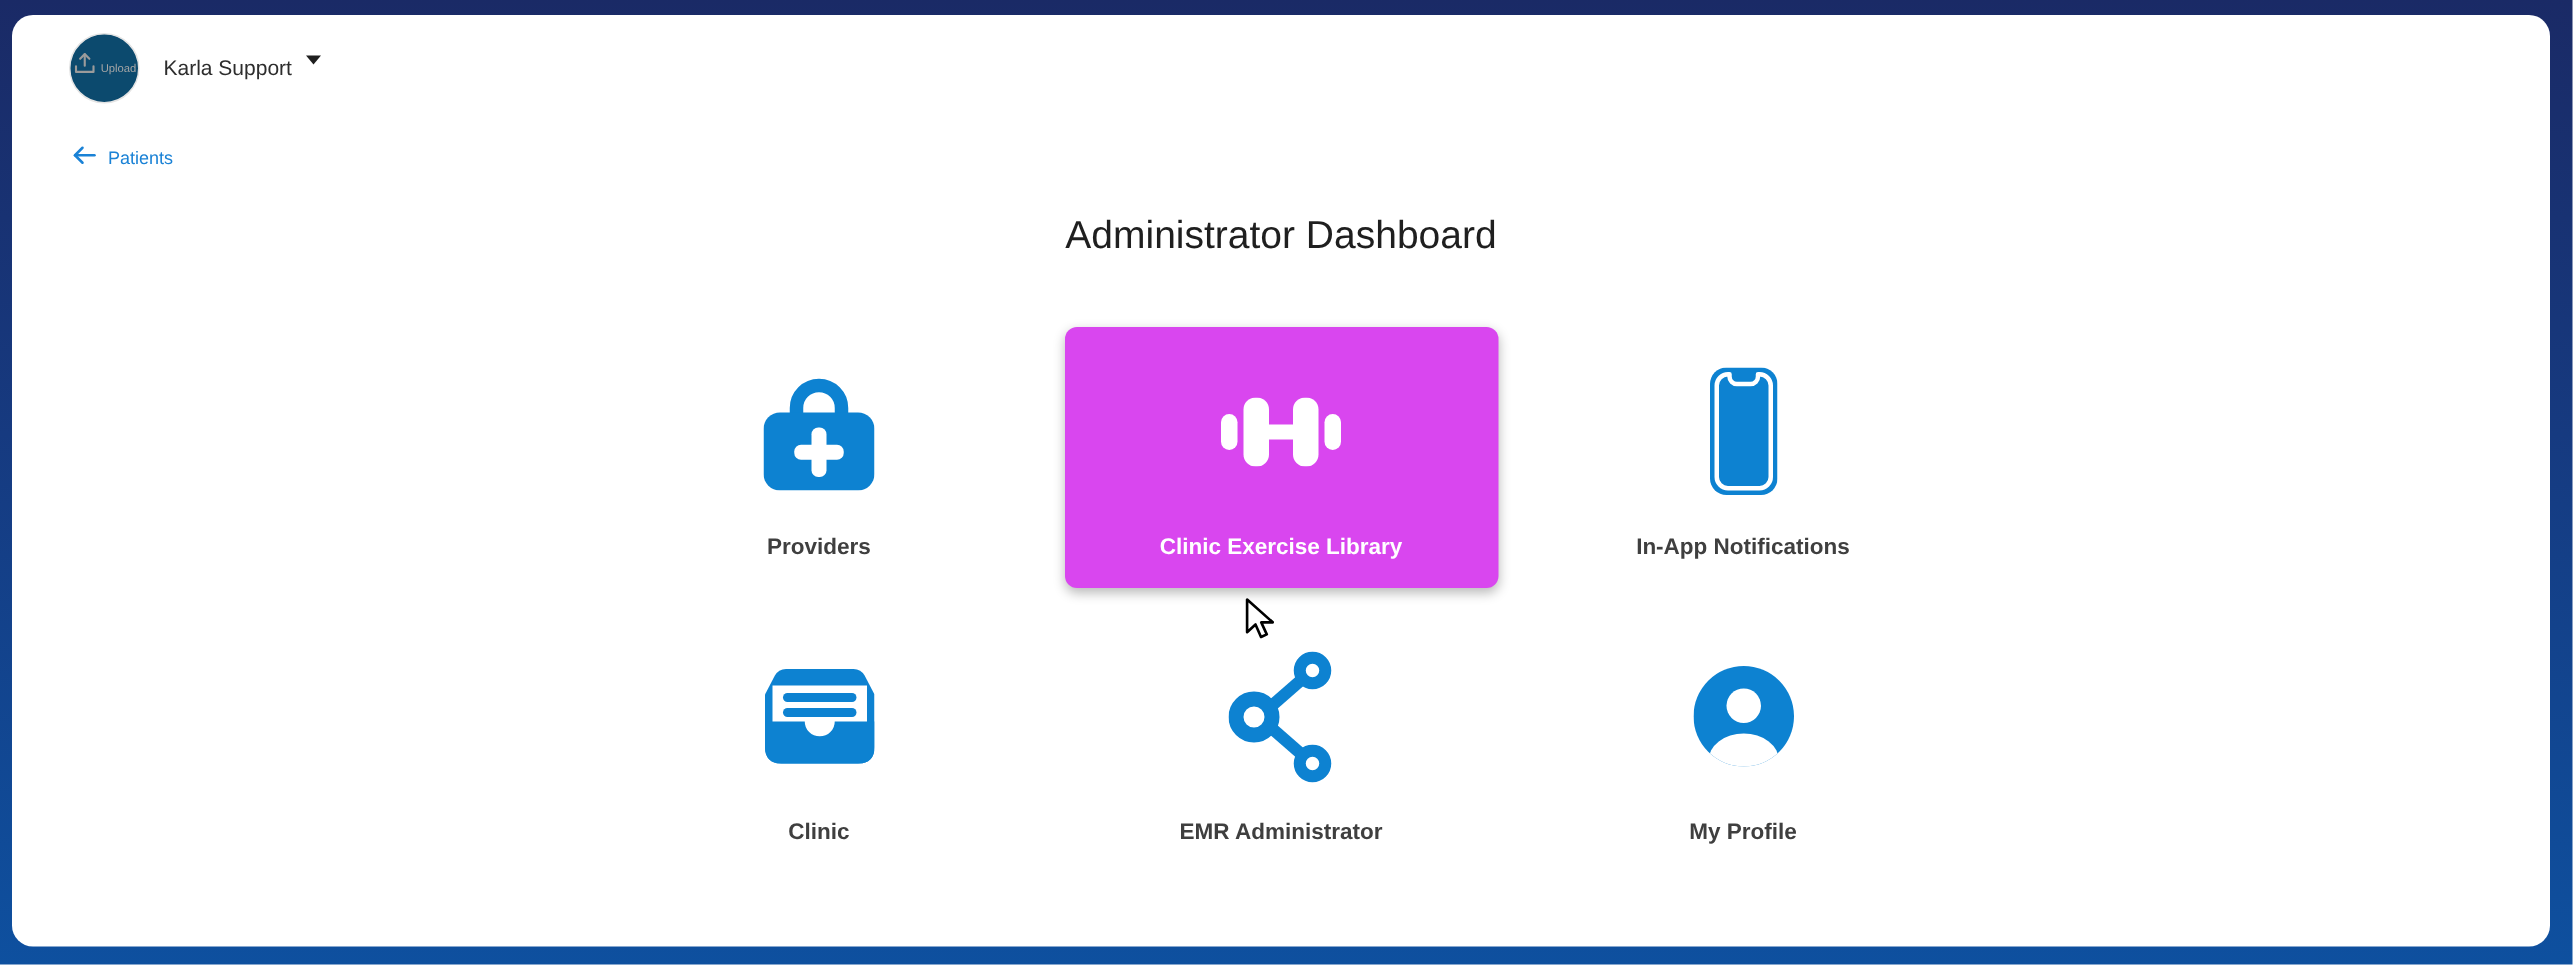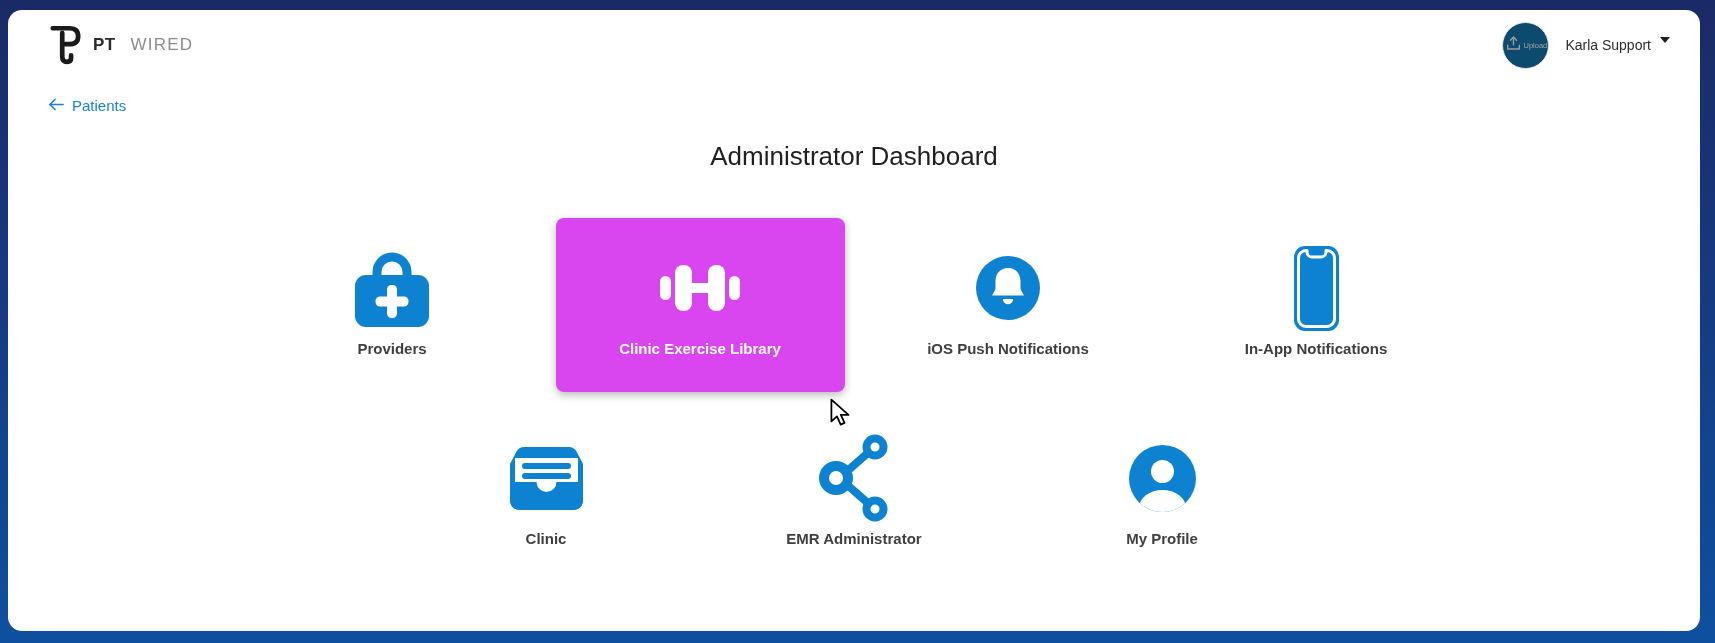--- a/index.html
+++ b/index.html
@@ -23,55 +23,45 @@
   .upload-btn { width:47px; height:47px; border-radius:50%; border:1px solid #e4e4e4;
     background:#0c4a6e; display:flex; flex-direction:row; align-items:center;
     justify-content:center; gap:2px; color:#9b9b9b; cursor:pointer; }
   .upload-btn .up-label { font-size:7.5px; color:#a5a5a5; }
   .user-menu { display:flex; align-items:flex-start; gap:9px; font-size:14px;
     color:#2d2d2d; cursor:pointer; }
   .caret-down { width:0; height:0; border-left:5px solid transparent;
     border-right:5px solid transparent; border-top:6px solid #1f1f1f; }
   
   .breadcrumb { margin:16px 0 0 40px; height:18px; display:flex; align-items:center;
-    gap:8px; color:#1a82d6; font-size:15px; cursor:pointer; width:max-content; }
+    gap:8px; color:#1a82d6; font-size:12px; cursor:pointer; width:max-content; }
   
   .page-title { margin-top:26px; height:32px; line-height:32px; text-align:center;
     font-size:26px; font-weight:400; color:#1f1f1f; }
   
   .grid { margin-top:46px; display:flex; flex-direction:column; align-items:center; gap:16px; }
   .grid-row { display:flex; gap:19px; justify-content:center; }
   .tile { width:289px; height:174px; display:flex; flex-direction:column;
     border-radius:8px; cursor:pointer; }
   .icon-box { margin-top:26px; height:92px; display:flex; align-items:center;
     justify-content:center; color:#0d82d1; }
-  .tile-label { text-align:center; margin-top:4px; font-size:15px; font-weight:600;
+  .tile-label { text-align:center; margin-top:20px; font-size:15px; font-weight:600;
     color:#3f3f3f; }
   .tile.highlighted { background:#d946ef; box-shadow:0 3px 8px rgba(0,0,0,.28); }
   .tile.highlighted .icon-box { color:#ffffff; }
   .tile.highlighted .tile-label { color:#ffffff; font-weight:700; }
   
   .mouse-cursor { position:absolute; left:821px; top:388px; pointer-events:none; }
 </style>
 </head>
 <body>
 
 <div class="card">
 
   <div class="header">
-    <div class="logo">
-      <span>
-        <svg width="36" height="46" viewBox="0 0 58 78" fill="none" stroke="#1a1a1a" stroke-width="8" stroke-linecap="round">
-          <path d="M10 14 H38 Q53 14 53 27.5 Q53 41 38 41 H31"></path>
-          <path d="M26 22 V62 Q26 71 34 71 Q41 71 41 64 V60"></path>
-        </svg>
-      </span>
-      <span class="brand-bold">PT</span>
-        <span class="brand-light">WIRED</span>
-    </div>
 
     <div class="header-right">
       <div class="upload-btn">
         <span>
           <svg width="17" height="15" viewBox="0 0 20 18" fill="none" stroke="currentColor" stroke-width="1.7" stroke-linecap="round" stroke-linejoin="round">
             <path d="M3 11 V15.5 H17 V11"></path>
             <path d="M10 10.5 V1.5"></path>
             <path d="M6.3 5 L10 1.3 L13.7 5"></path>
           </svg>
         </span>
@@ -122,32 +112,20 @@
               <rect x="15" y="0" width="17" height="46" rx="8"></rect>
               <rect x="30" y="18" width="20" height="10"></rect>
               <rect x="48" y="0" width="17" height="46" rx="8"></rect>
               <rect x="69" y="11" width="11" height="24" rx="5.5"></rect>
             </svg>
           </span>
         </div>
         <div class="tile-label">Clinic Exercise Library</div>
       </div>
 
-      <div class="tile">
-        <div class="icon-box">
-          <span>
-            <svg width="64" height="64" viewBox="0 0 64 64">
-              <circle cx="32" cy="32" r="32" fill="currentColor"></circle>
-              <path d="M32 12 C24.5 12 19.5 17.5 19.5 25 V33 L16 39.5 H48 L44.5 33 V25 C44.5 17.5 39.5 12 32 12 Z" fill="#ffffff"></path>
-              <path d="M26.8 43 A5.2 5.2 0 0 0 37.2 43 Z" fill="#ffffff"></path>
-            </svg>
-          </span>
-        </div>
-        <div class="tile-label">iOS Push Notifications</div>
-      </div>
 
       <div class="tile">
         <div class="icon-box">
           <span>
             <svg width="45" height="85" viewBox="0 0 45 85">
               <rect x="0" y="0" width="45" height="85" rx="11" fill="currentColor"></rect>
               <path d="M13 4.5 H12 A7.5 7.5 0 0 0 4.5 12 V73 A7.5 7.5 0 0 0 12 80.5 H33 A7.5 7.5 0 0 0 40.5 73 V12 A7.5 7.5 0 0 0 33 4.5 H32 V6 A5 5 0 0 1 27 11 H18 A5 5 0 0 1 13 6 Z" fill="none" stroke="#ffffff" stroke-width="3" stroke-linejoin="round"></path>
             </svg>
           </span>
         </div>

